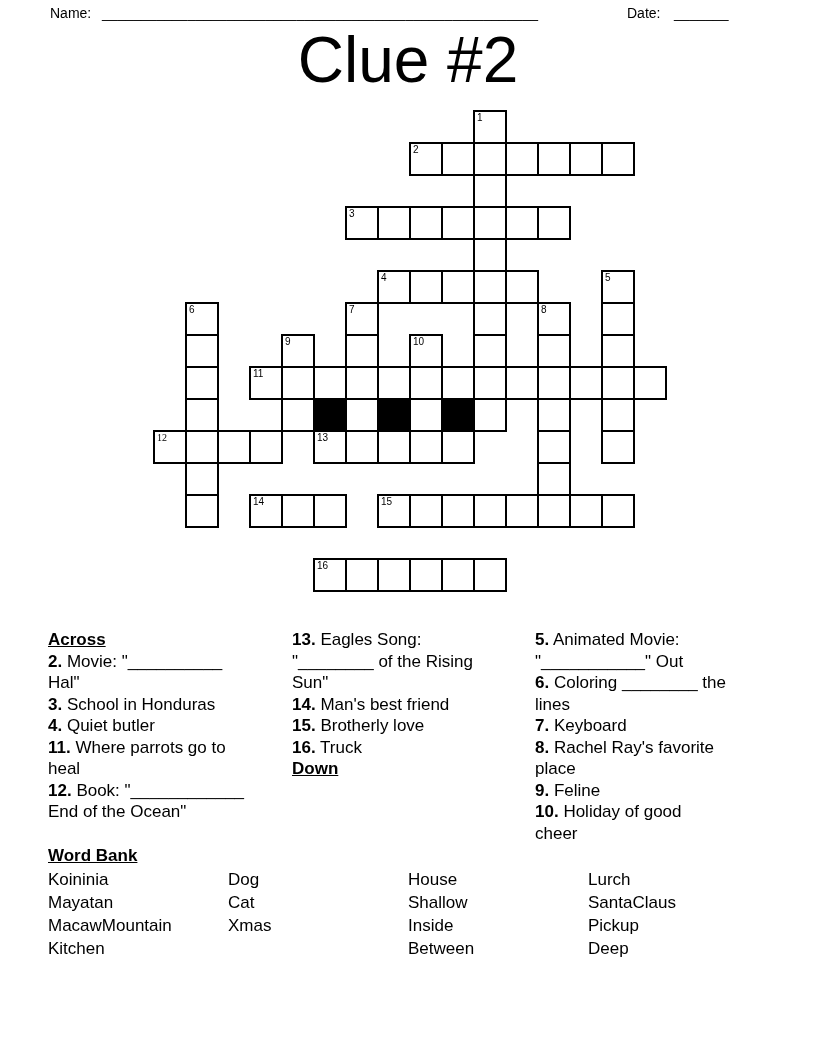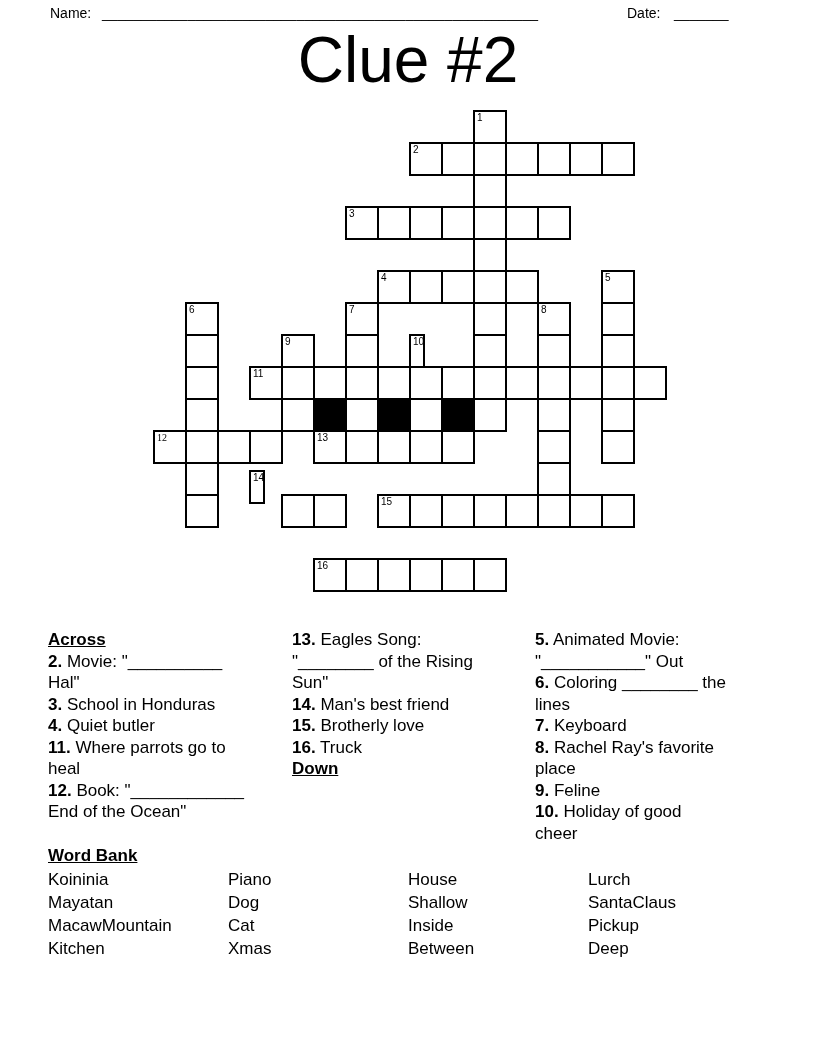--- a/index.html
+++ b/index.html
@@ -131,21 +131,21 @@
       <div class="cell" style="left: 320px; top: 192px; width: 34px; height: 34px;"></div>
       <div class="cell" style="left: 384px; top: 192px; width: 34px; height: 34px;">
         <span class="num">8</span>
       </div>
       <div class="cell" style="left: 448px; top: 192px; width: 34px; height: 34px;"></div>
       <div class="cell" style="left: 32px; top: 224px; width: 34px; height: 34px;"></div>
       <div class="cell" style="left: 128px; top: 224px; width: 34px; height: 34px;">
         <span class="num">9</span>
       </div>
       <div class="cell" style="left: 192px; top: 224px; width: 34px; height: 34px;"></div>
-      <div class="cell" style="left: 256px; top: 224px; width: 16px; height: 34px;">
+      <div class="cell" style="left: 256px; top: 224px; width: 34px; height: 34px;">
         <span class="num">10</span>
       </div>
       <div class="cell" style="left: 320px; top: 224px; width: 34px; height: 34px;"></div>
       <div class="cell" style="left: 384px; top: 224px; width: 34px; height: 34px;"></div>
       <div class="cell" style="left: 448px; top: 224px; width: 34px; height: 34px;"></div>
       <div class="cell" style="left: 32px; top: 256px; width: 34px; height: 34px;"></div>
       <div class="cell" style="left: 96px; top: 256px; width: 34px; height: 34px;">
         <span class="num">11</span>
       </div>
       <div class="cell" style="left: 128px; top: 256px; width: 34px; height: 34px;"></div>
@@ -181,21 +181,21 @@
       </div>
       <div class="cell" style="left: 192px; top: 320px; width: 34px; height: 34px;"></div>
       <div class="cell" style="left: 224px; top: 320px; width: 34px; height: 34px;"></div>
       <div class="cell" style="left: 256px; top: 320px; width: 34px; height: 34px;"></div>
       <div class="cell" style="left: 288px; top: 320px; width: 34px; height: 34px;"></div>
       <div class="cell" style="left: 384px; top: 320px; width: 34px; height: 34px;"></div>
       <div class="cell" style="left: 448px; top: 320px; width: 34px; height: 34px;"></div>
       <div class="cell" style="left: 32px; top: 352px; width: 34px; height: 34px;"></div>
       <div class="cell" style="left: 384px; top: 352px; width: 34px; height: 34px;"></div>
       <div class="cell" style="left: 32px; top: 384px; width: 34px; height: 34px;"></div>
-      <div class="cell" style="left: 96px; top: 360px; width: 16px; height: 34px;">
+      <div class="cell" style="left: 96px; top: 384px; width: 44px; height: 34px;">
         <span class="num">14</span>
       </div>
       <div class="cell" style="left: 128px; top: 384px; width: 34px; height: 34px;"></div>
       <div class="cell" style="left: 160px; top: 384px; width: 34px; height: 34px;"></div>
       <div class="cell" style="left: 224px; top: 384px; width: 34px; height: 34px;">
         <span class="num">15</span>
       </div>
       <div class="cell" style="left: 256px; top: 384px; width: 34px; height: 34px;"></div>
       <div class="cell" style="left: 288px; top: 384px; width: 34px; height: 34px;"></div>
       <div class="cell" style="left: 320px; top: 384px; width: 34px; height: 34px;"></div>
@@ -247,21 +247,20 @@
     </div>
 
   <div class="wb-heading">Word Bank</div>
   <div class="wb-col" style="left:48px">
       <div>Koininia</div>
       <div>Mayatan</div>
       <div>MacawMountain</div>
       <div>Kitchen</div>
     </div>
   <div class="wb-col" style="left:228px">
-      <div>Piano</div>
       <div>Dog</div>
       <div>Cat</div>
       <div>Xmas</div>
     </div>
   <div class="wb-col" style="left:408px">
       <div>House</div>
       <div>Shallow</div>
       <div>Inside</div>
       <div>Between</div>
     </div>

